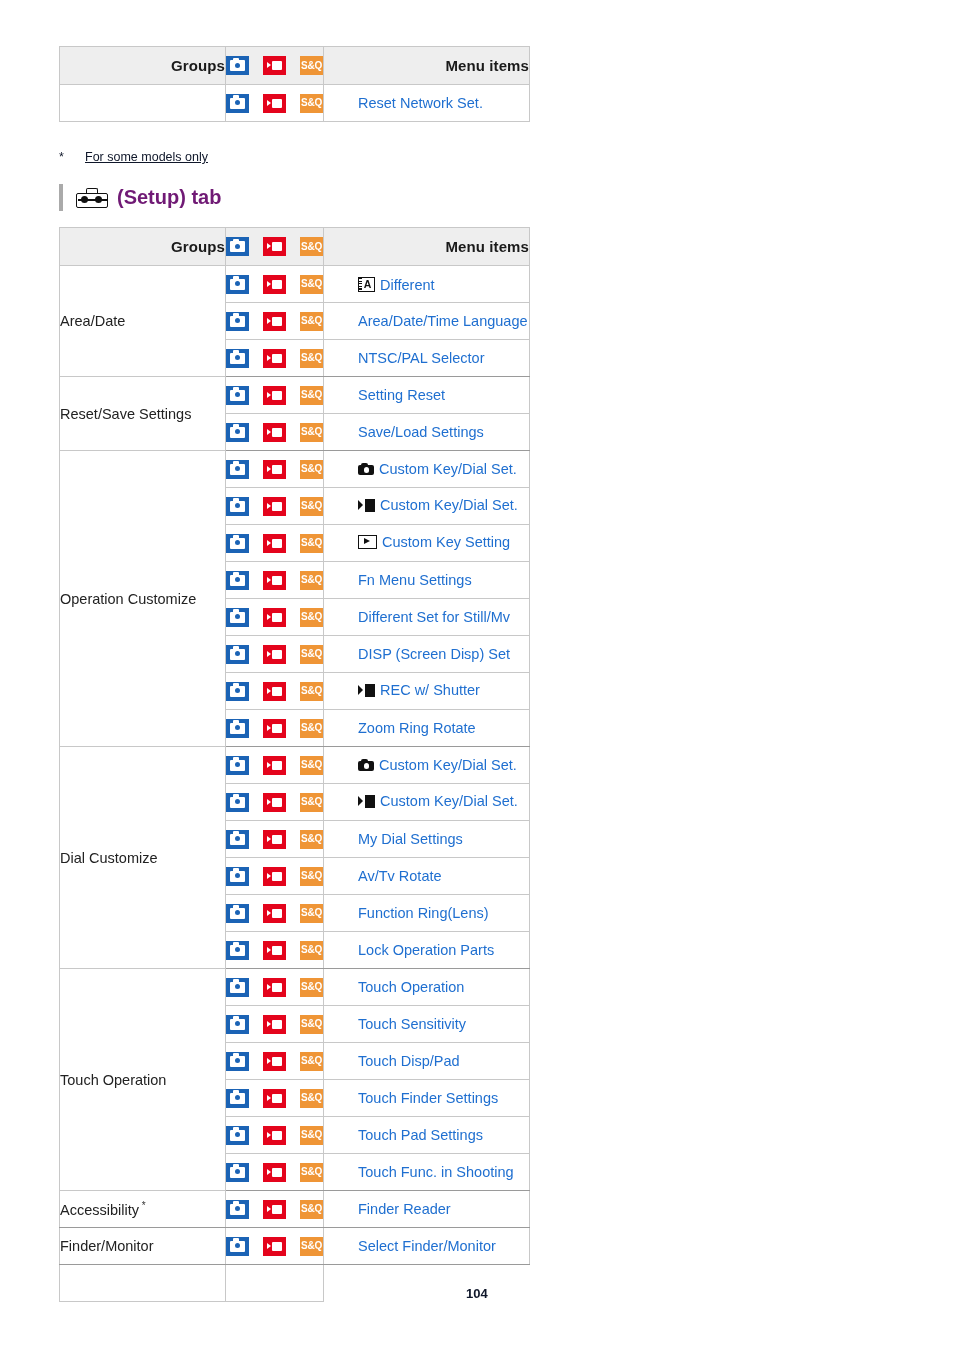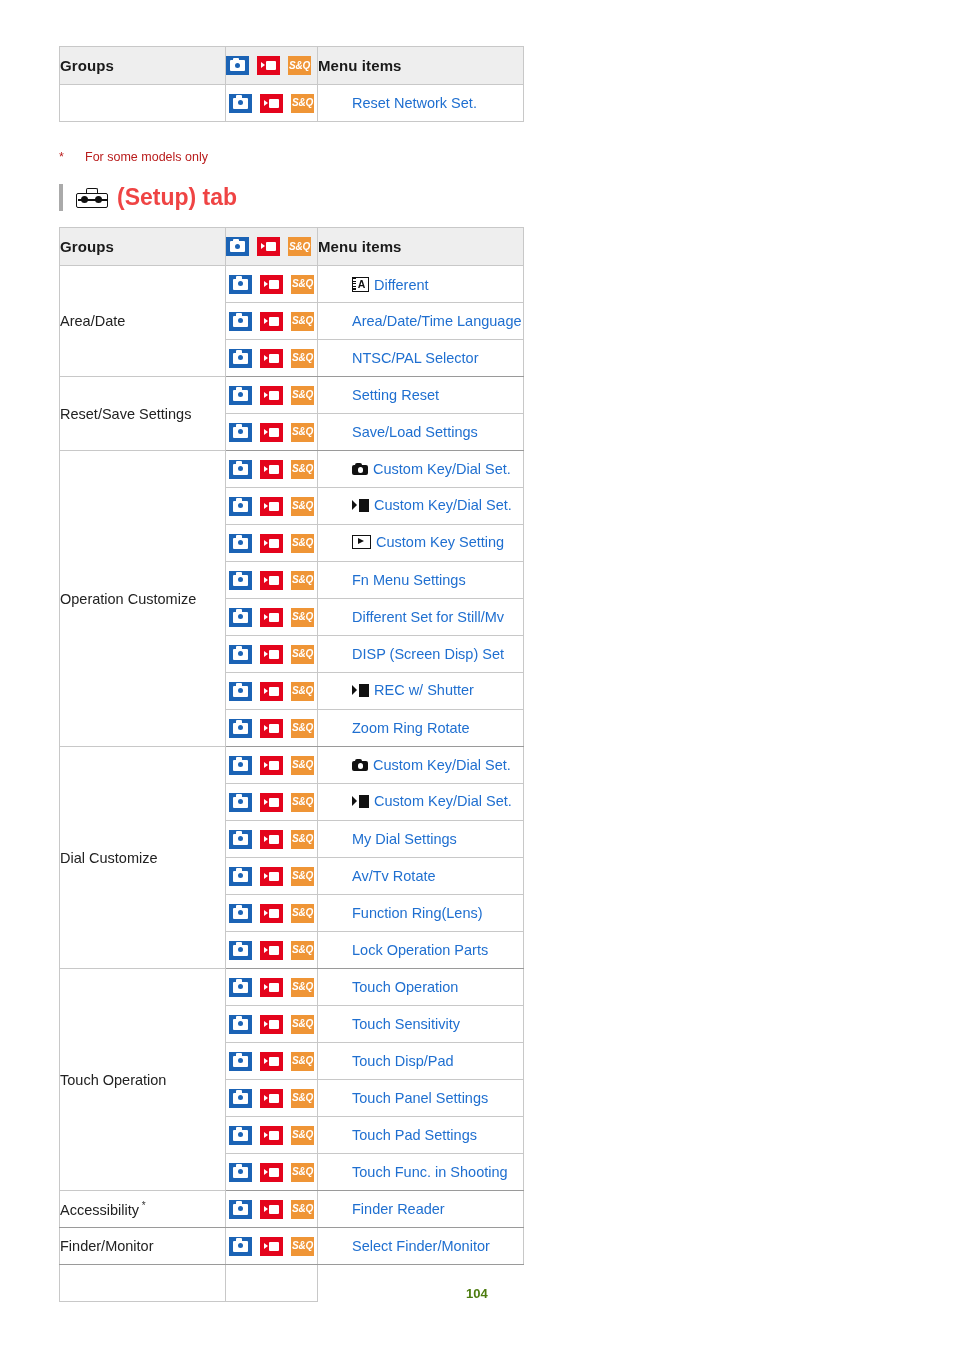--- a/index.html
+++ b/index.html
@@ -27,21 +27,21 @@
     vertical-align: middle;
   }
   .col-groups  { width: 166px; }
   .col-badges  { width: 92px;  }
   .col-items   { width: 206px; }
 
   thead th {
     background: #eeeeee;
     font-weight: bold;
     color: #1a1a1a;
-    text-align: left;
+    text-align: right;
     height: 38px;
     font-size: 15px;
     letter-spacing: .1px;
   }
 
   td.groups-cell {
     padding: 0 0 0 10px;
     color: #222;
     font-size: 14.5px;
     vertical-align: middle;
@@ -57,24 +57,23 @@
     font-size: 14.5px;
     white-space: nowrap;
     vertical-align: middle;
   }
   tr.grp-end > td { border-bottom: 1px solid #9a9a9a; }
   td.spacer-cell { height: 37px; }
 
   
   .badges {
     display: inline-flex;
-    gap: 8px;
+    gap: 14px;
     align-items: center;
     line-height: 0;
-    font-style: italic;
   }
   .bdg {
     width: 23px; height: 19px;
     display: inline-flex;
     align-items: center;
     justify-content: center;
     position: relative;
   }
   .bdg-still { background: #1b63b5; }
   .bdg-movie { background: #e4041c; }
@@ -134,21 +133,22 @@
     display: inline-flex; align-items: center; justify-content: center; }
   .ic-lang .ltr { font-size: 10.5px; font-weight: bold; color: #111; line-height: 1;
     font-family: "Liberation Sans", sans-serif; padding-left: 2px; }
   .ic-lang .spine { position: absolute; left: -0.5px; top: -0.5px; width: 3.5px; height: 15px;
     background: repeating-linear-gradient(to bottom, #111 0 1.3px, #fff 1.3px 2.6px); }
 
   
   .footnote {
     position: absolute;
     font-size: 12.5px;
-    color: #b91c1c;
+    color: #0f172a;
+    text-decoration: underline;
   }
   .footnote .star { display: inline-block; width: 26px; }
 
   
   .sec-head {
     position: absolute;
     display: flex;
     align-items: center;
   }
   .sec-bar { width: 4px; height: 27px; background: #aaaaaa; margin-right: 13px; }
@@ -162,30 +162,30 @@
     border: 1.8px solid #111; border-radius: 2px; background: #fff;
   }
   .toolbox .tb-line {
     position: absolute; top: 11.5px; left: 1.5px; width: 29px; height: 1.8px; background: #111;
   }
   .toolbox .tb-dot {
     position: absolute; top: 8px; width: 7px; height: 7px; border-radius: 50%; background: #111;
   }
   .toolbox .tb-dot.d1 { left: 5px; }
   .toolbox .tb-dot.d2 { left: 19px; }
-  .sec-title { font-size: 23px; font-weight: bold; color: #ef4444; }
+  .sec-title { font-size: 20px; font-weight: bold; color: #701a75; }
 
   
   .sup { font-size: 10px; vertical-align: super; color: #333; }
 
   .page-num {
     position: absolute;
     font-size: 13px;
     font-weight: bold;
-    color: #4d7c0f;
+    color: #0f172a;
   }
 </style>
 </head>
 <body>
 
 <div class="page">
 
   <table class="mtable" id="top-table" style="position:absolute; left:59px; top:46px;">
     <colgroup>
         <col class="col-groups">
@@ -758,21 +758,21 @@
                 <span class="mov-w">
                   <span class="tri"></span>
                   <span class="rect"></span>
                 </span>
               </span>
               <span class="bdg bdg-sq">
                 <span>S&amp;Q</span>
               </span>
             </span></td>
           <td class="item-cell"><span class="item-inner">
-              <span>Touch Panel Settings</span>
+              <span>Touch Finder Settings</span>
             </span></td>
         </tr>
         <tr>
           <td class="badge-cell"><span class="badges">
               <span class="bdg bdg-still">
                 <span class="cam-w"></span>
               </span>
               <span class="bdg bdg-movie">
                 <span class="mov-w">
                   <span class="tri"></span>

